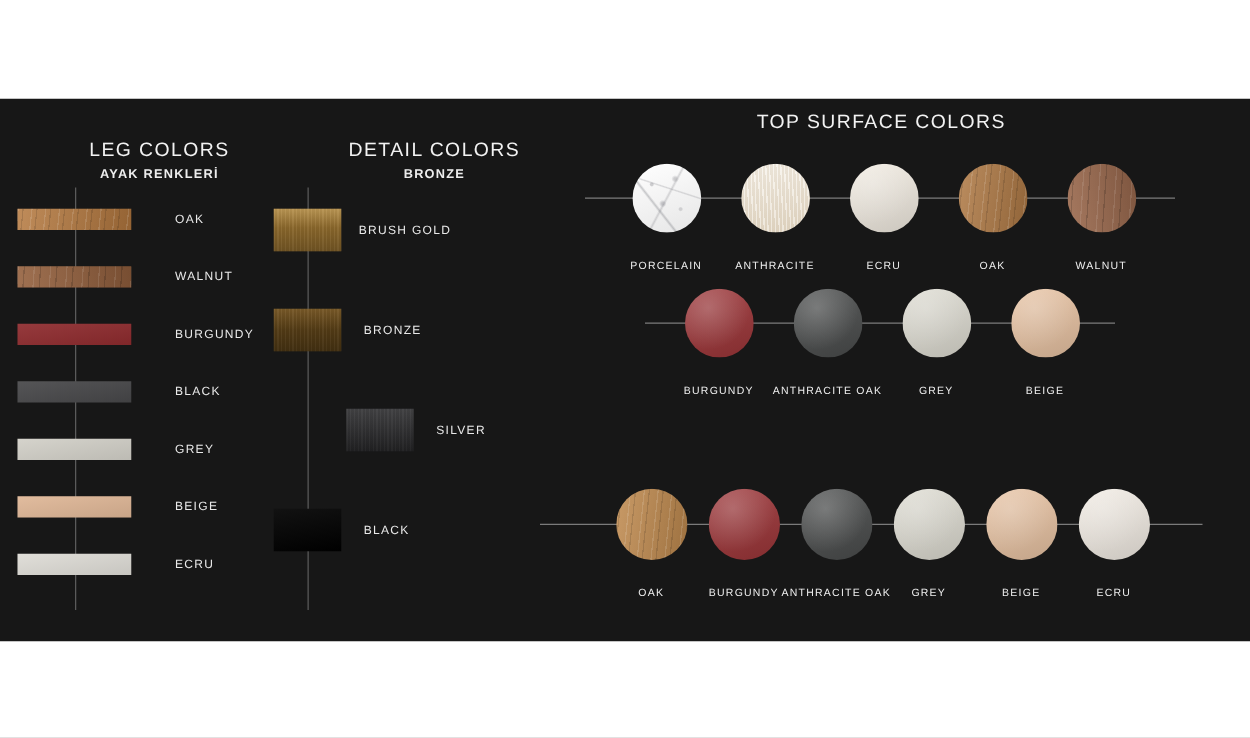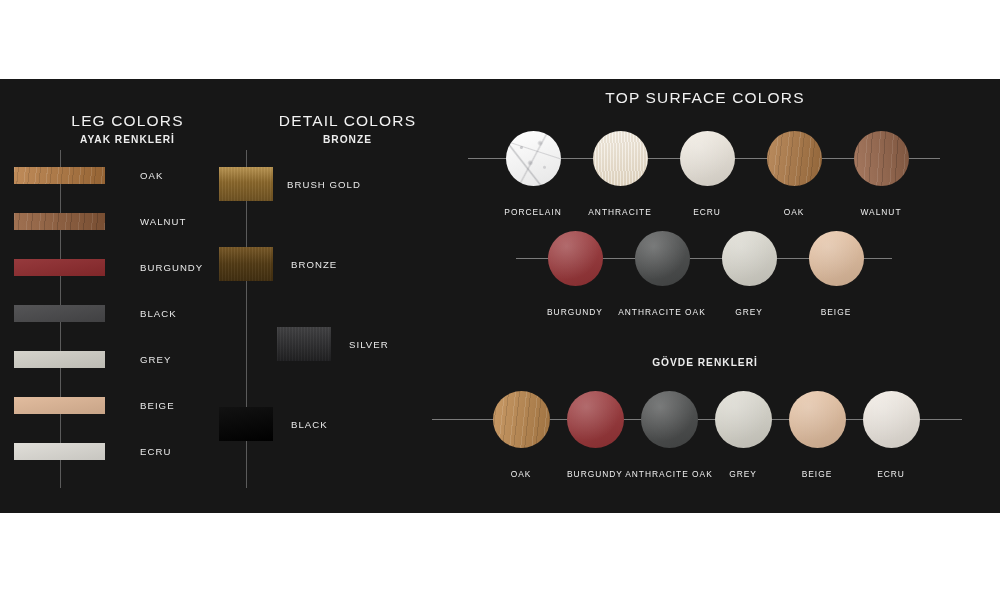--- a/index.html
+++ b/index.html
@@ -116,21 +116,20 @@
         <div class="dotlabel" style="left: 575px; top: 228px;">BURGUNDY</div>
         <div class="dot" style="width: 55px; height: 55px; left: 634.5px; top: 151.5px; background: radial-gradient(circle at 34% 28%, rgba(255, 255, 255, 0.22), rgba(0, 0, 0, 0) 62%), linear-gradient(160deg, rgba(255, 255, 255, 0.1), rgba(0, 0, 0, 0.16)), rgb(74, 76, 76);"></div>
         <div class="dotlabel" style="left: 662px; top: 228px;">ANTHRACITE OAK</div>
         <div class="dot" style="width: 55px; height: 55px; left: 721.5px; top: 151.5px; background: radial-gradient(circle at 34% 28%, rgba(255, 255, 255, 0.22), rgba(0, 0, 0, 0) 62%), linear-gradient(160deg, rgba(255, 255, 255, 0.1), rgba(0, 0, 0, 0.16)), rgb(222, 220, 210);"></div>
         <div class="dotlabel" style="left: 749px; top: 228px;">GREY</div>
         <div class="dot" style="width: 55px; height: 55px; left: 808.5px; top: 151.5px; background: radial-gradient(circle at 34% 28%, rgba(255, 255, 255, 0.22), rgba(0, 0, 0, 0) 62%), linear-gradient(160deg, rgba(255, 255, 255, 0.1), rgba(0, 0, 0, 0.16)), rgb(232, 195, 163);"></div>
         <div class="dotlabel" style="left: 836px; top: 228px;">BEIGE</div>
       </div>
 
     <div class="hd" style="left:505px;top:274px;width:400px;">
-      <div class="t2">GÖVDE RENKLERİ</div>
     </div>
     <div class="axis" style="left:432px;top:340px;width:530px;"></div>
     <div id="body-row">
         <div class="dot" style="width: 57px; height: 57px; left: 492.5px; top: 311.5px; background: repeating-linear-gradient(96deg, rgba(255, 255, 255, 0.13) 0px, rgba(255, 255, 255, 0.13) 1px, rgba(0, 0, 0, 0) 1px, rgba(0, 0, 0, 0) 4px, rgba(0, 0, 0, 0.12) 4px, rgba(0, 0, 0, 0.12) 5px, rgba(0, 0, 0, 0) 5px, rgba(0, 0, 0, 0) 11px), linear-gradient(100deg, rgba(255, 255, 255, 0.14), rgba(0, 0, 0, 0.18)), rgb(192, 138, 78);"></div>
         <div class="dotlabel" style="left: 521px; top: 390px;">OAK</div>
         <div class="dot" style="width: 57px; height: 57px; left: 566.5px; top: 311.5px; background: radial-gradient(circle at 34% 28%, rgba(255, 255, 255, 0.22), rgba(0, 0, 0, 0) 62%), linear-gradient(160deg, rgba(255, 255, 255, 0.1), rgba(0, 0, 0, 0.16)), rgb(156, 53, 56);"></div>
         <div class="dotlabel" style="left: 595px; top: 390px;">BURGUNDY</div>
         <div class="dot" style="width: 57px; height: 57px; left: 640.5px; top: 311.5px; background: radial-gradient(circle at 34% 28%, rgba(255, 255, 255, 0.22), rgba(0, 0, 0, 0) 62%), linear-gradient(160deg, rgba(255, 255, 255, 0.1), rgba(0, 0, 0, 0.16)), rgb(74, 76, 76);"></div>
         <div class="dotlabel" style="left: 669px; top: 390px;">ANTHRACITE OAK</div>
         <div class="dot" style="width: 57px; height: 57px; left: 714.5px; top: 311.5px; background: radial-gradient(circle at 34% 28%, rgba(255, 255, 255, 0.22), rgba(0, 0, 0, 0) 62%), linear-gradient(160deg, rgba(255, 255, 255, 0.1), rgba(0, 0, 0, 0.16)), rgb(222, 220, 210);"></div>

